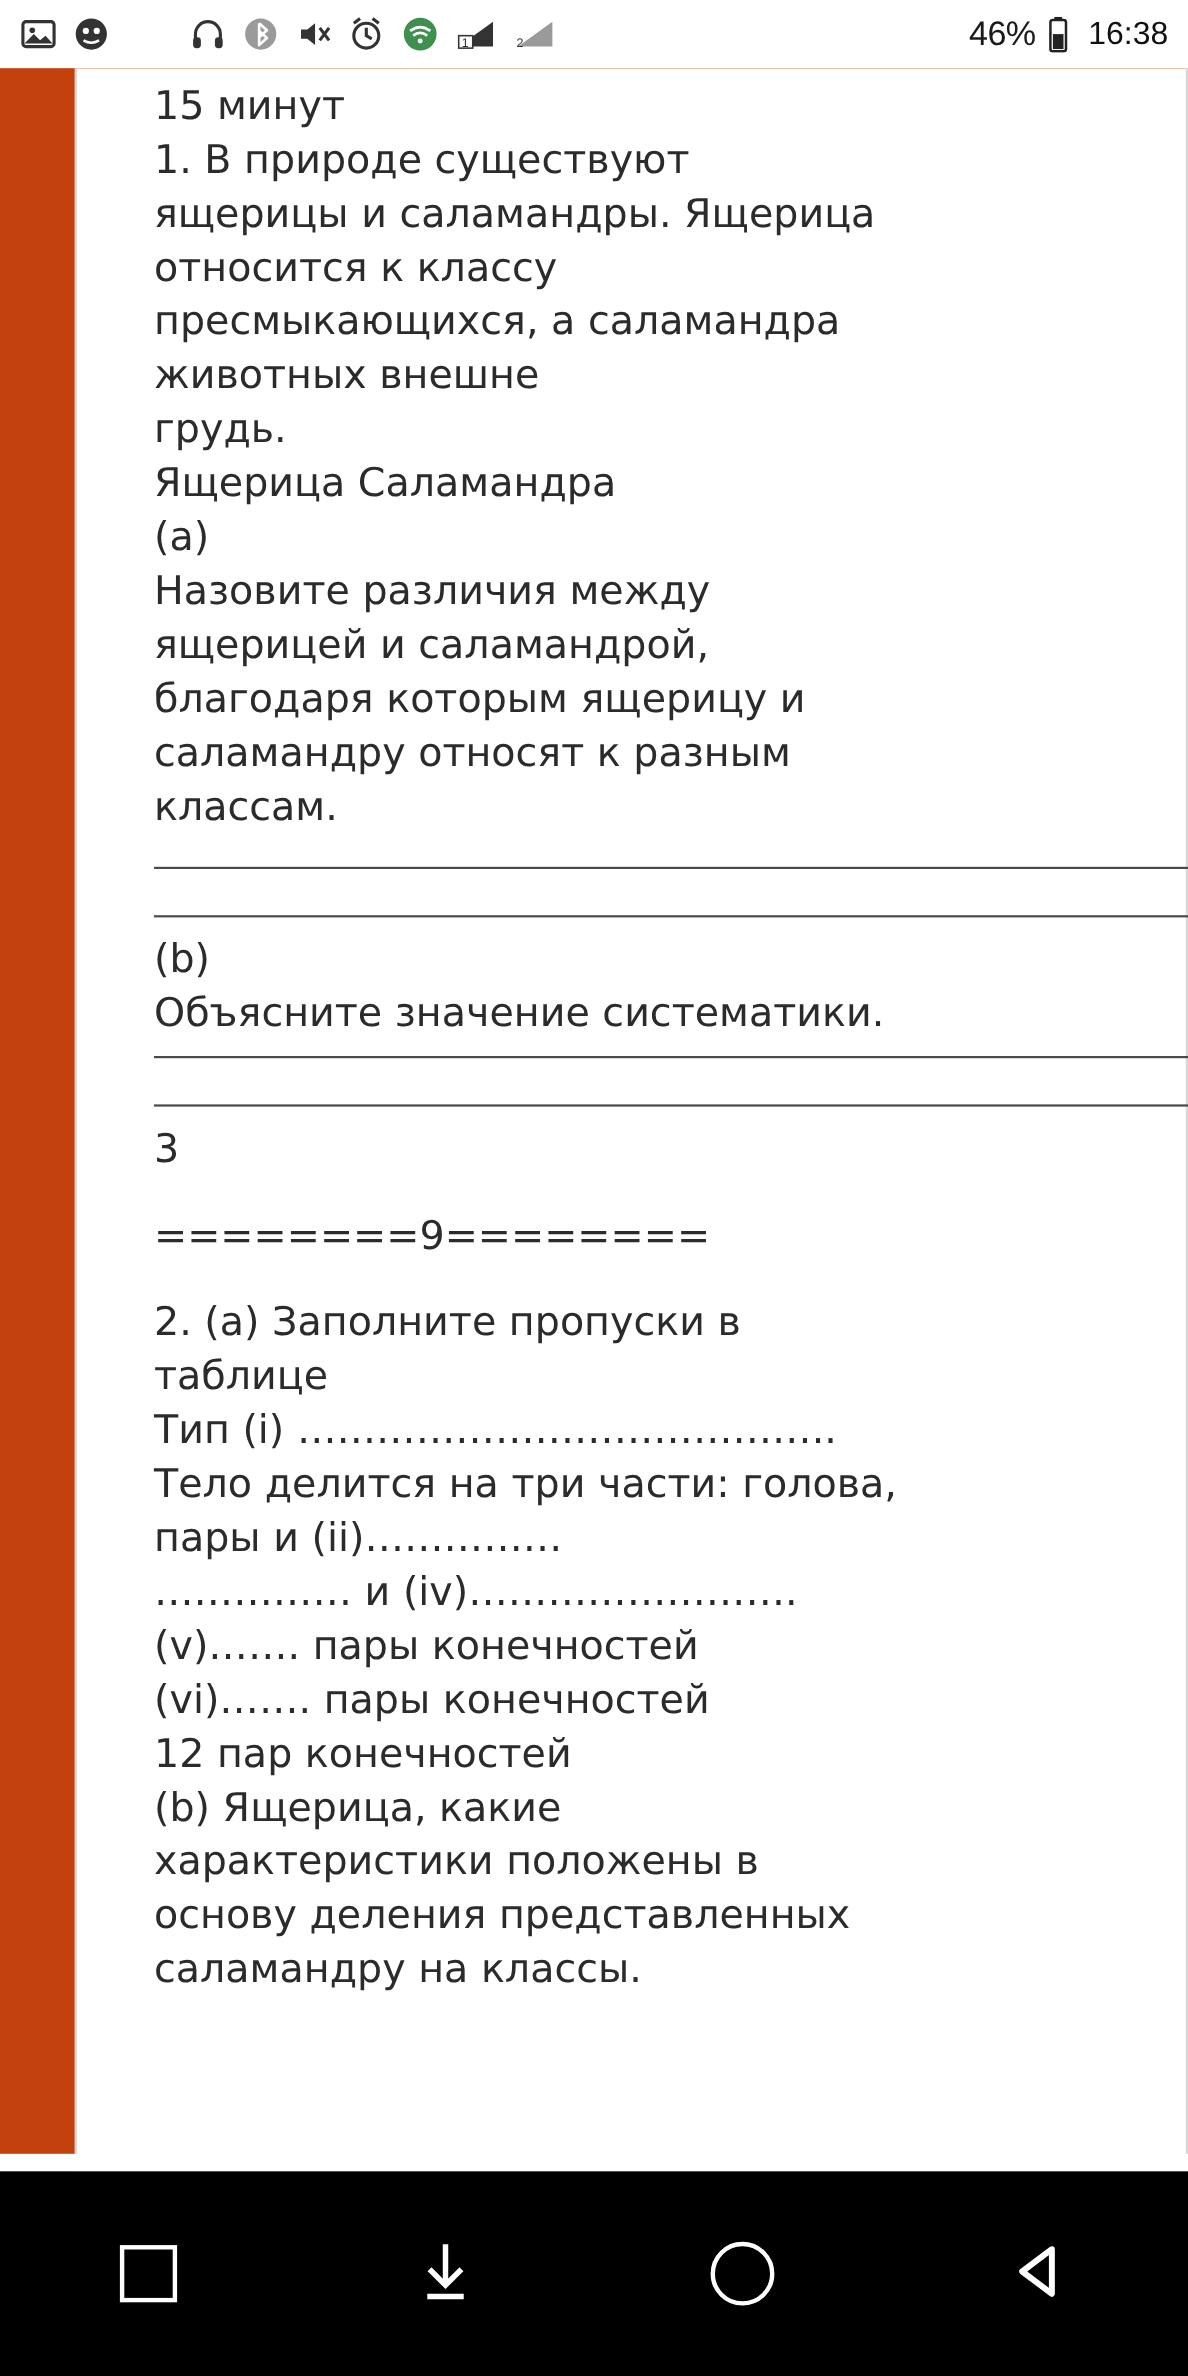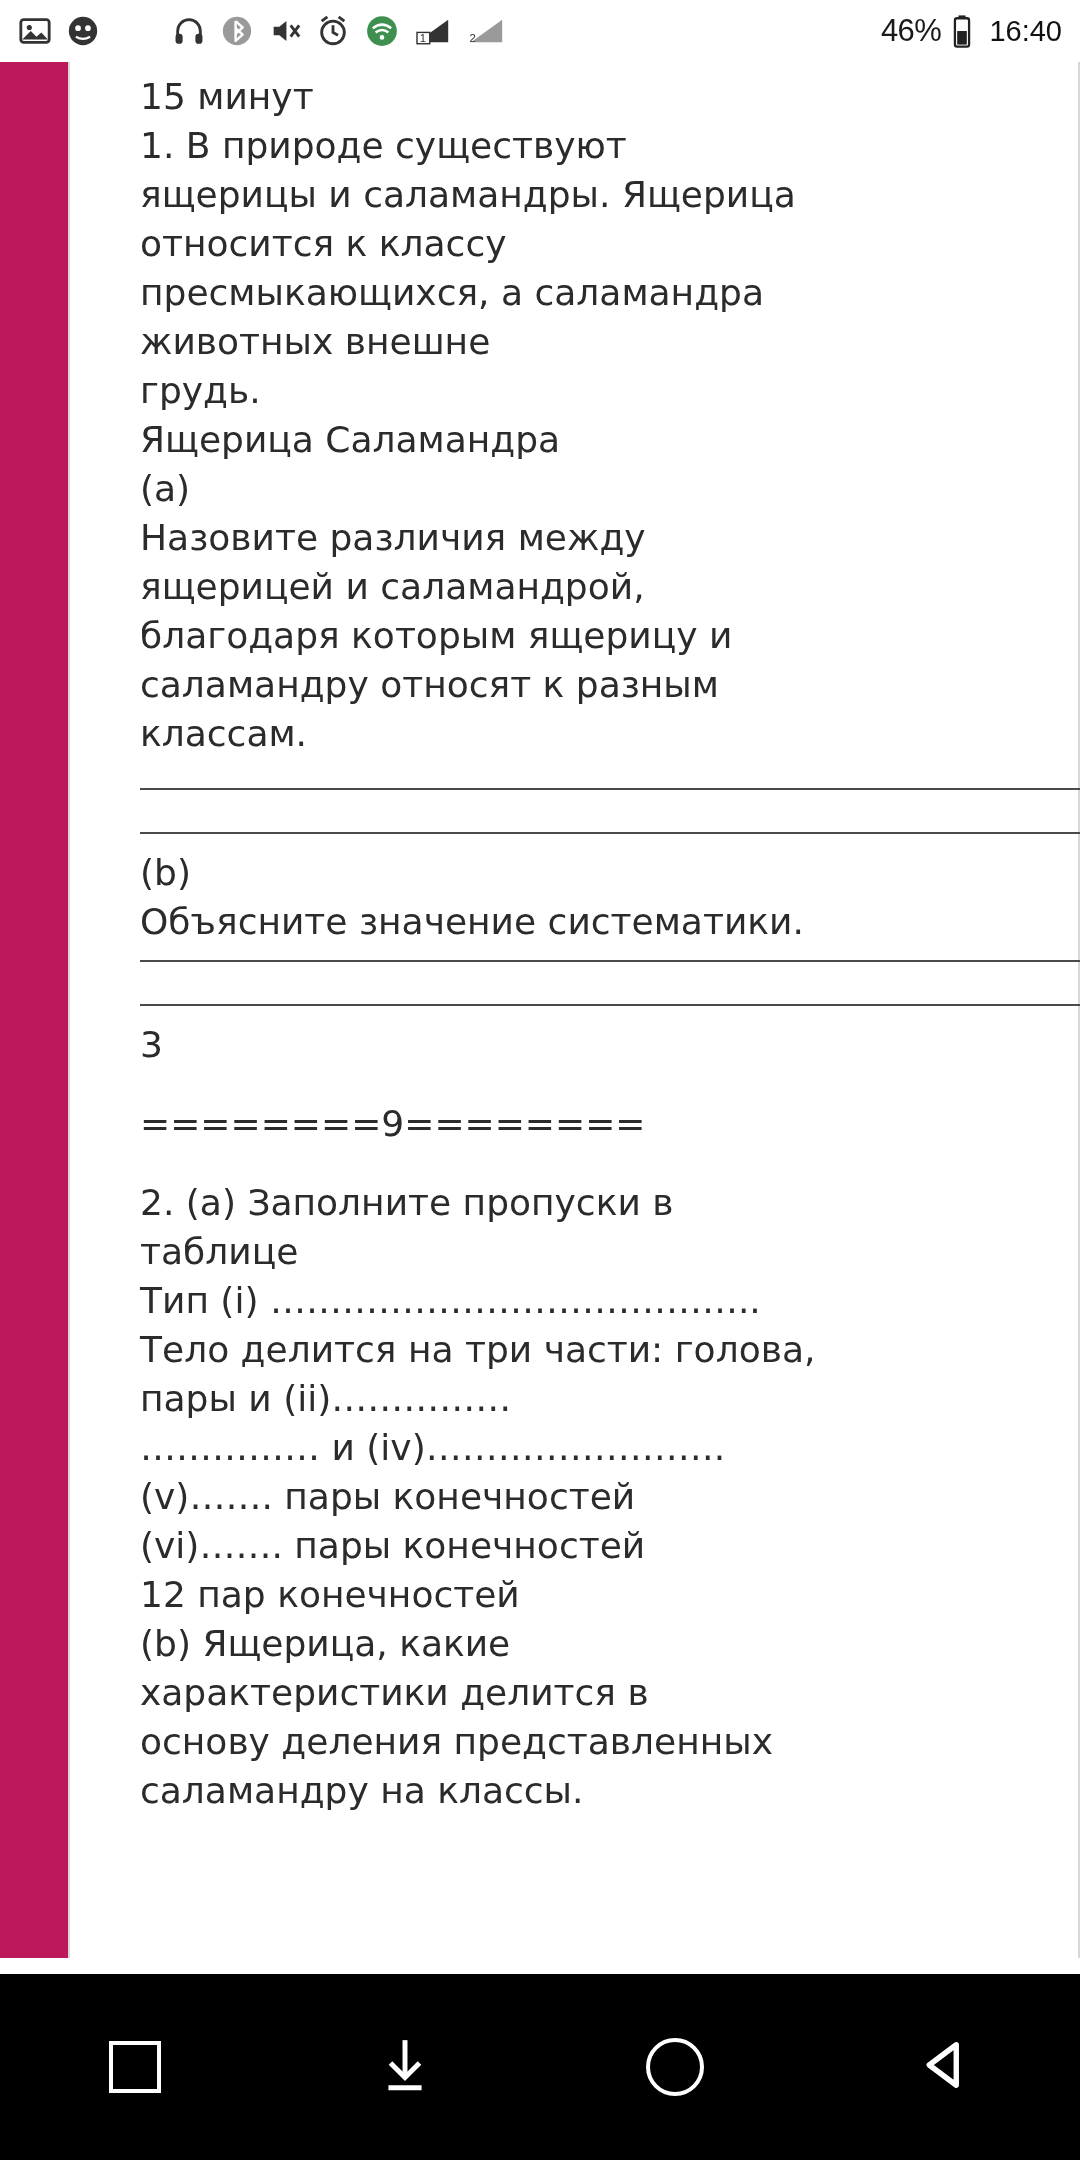--- a/index.html
+++ b/index.html
@@ -57,21 +57,21 @@
     margin-left: 6px;
   }
 
   
   .doc-wrap {
     position: absolute;
     top: 62px;
     left: 0;
     width: 1080px;
     height: 1912px;
-    background: #be185d;
+    background: #c2410c;
     overflow: hidden;
   }
   .page {
     position: absolute;
     top: 0;
     left: 68px;
     width: 1012px;
     min-height: 1912px;
     background: #ffffff;
     border-left: 2px solid #d8d8d8;
@@ -217,21 +217,21 @@
 
   <div class="sb-right">
     <span class="sb-batt-text">46%</span>
     <span class="sb-icon">
       <svg width="22" height="34" viewBox="0 0 12 24">
         <rect x="3.5" y="1" width="5" height="2" fill="#222"></rect>
         <rect x="1" y="3" width="10" height="20" rx="1.5" fill="none" stroke="#222" stroke-width="1.6"></rect>
         <rect x="2.6" y="12" width="6.8" height="9.6" fill="#222"></rect>
       </svg>
     </span>
-    <span class="sb-clock">16:40</span>
+    <span class="sb-clock">16:38</span>
   </div>
 </div>
 
 <div class="doc-wrap">
   <div class="page">
 
     <div class="line">15 минут</div>
     <div class="line">1. В природе существуют</div>
     <div class="line">ящерицы и саламандры. Ящерица</div>
     <div class="line">относится к классу</div>
@@ -270,21 +270,21 @@
     <div class="line">2. (a) Заполните пропуски в</div>
     <div class="line">таблице</div>
     <div class="line">Тип (i) …………………………………..</div>
     <div class="line">Тело делится на три части: голова,</div>
     <div class="line">пары и (ii)……………</div>
     <div class="line">…………… и (iv)…………………….</div>
     <div class="line">(v)……. пары конечностей</div>
     <div class="line">(vi)……. пары конечностей</div>
     <div class="line">12 пар конечностей</div>
     <div class="line">(b) Ящерица, какие</div>
-    <div class="line">характеристики делится в</div>
+    <div class="line">характеристики положены в</div>
     <div class="line">основу деления представленных</div>
     <div class="line">саламандру на классы.</div>
   </div>
   <div class="bottom-fade"></div>
 </div>
 
 <div class="navbar">
   <div class="nav-btn">
     <div class="nav-square"></div>
   </div>

